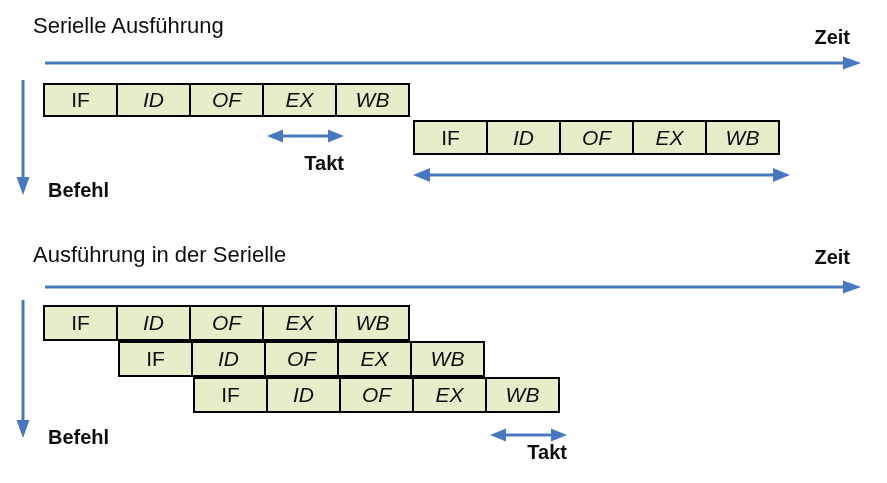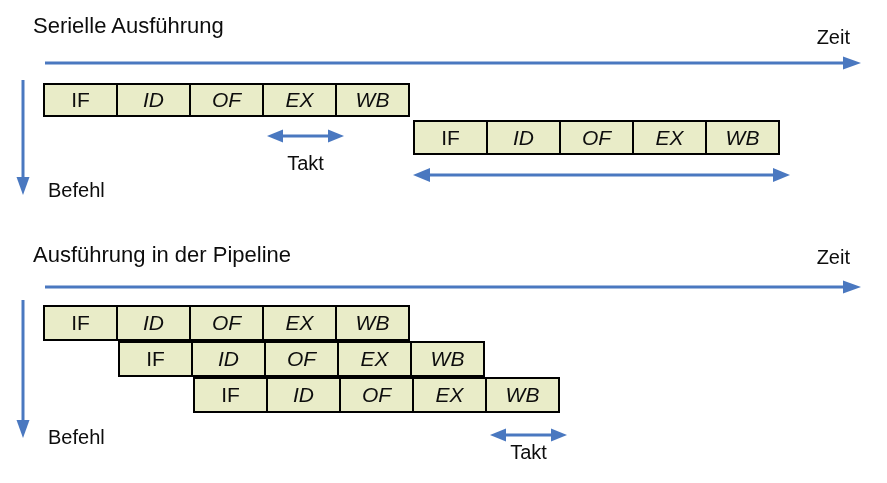--- a/index.html
+++ b/index.html
@@ -14,25 +14,25 @@
   }
   .abs { position: absolute; }
   .section-title {
     font-size: 22px;
     font-weight: 400;
     color: #0d0d0d;
     white-space: nowrap;
   }
   .small-label {
     font-size: 20px;
-    font-weight: 400;
+    font-weight: 700;
     color: #0d0d0d;
     white-space: nowrap;
   }
-  .centered-label { text-align: center; }
+  .centered-label { text-align: right; }
   .right-label { text-align: right; }
   .stage-row { display: flex; }
   .stage-cell {
     width: 75px;
     box-sizing: border-box;
     border: 2px solid #000000;
     background: #e9ecc8;
     display: flex;
     align-items: center;
     justify-content: center;
@@ -90,21 +90,21 @@
   </div>
 
   <svg class="abs arrow" style="left:413px; top:167px;" width="377" height="16" viewBox="0 0 377 16">
     <polygon points="0,8 17,1 17,15"></polygon>
     <line x1="15" y1="8" x2="362" y2="8"></line>
     <polygon points="377,8 360,1 360,15"></polygon>
   </svg>
 
   <div class="abs small-label" style="left:48px; top:179px;">Befehl</div>
 
-  <div class="abs section-title" style="left:33px; top:242px;">Ausführung in der Pipeline</div>
+  <div class="abs section-title" style="left:33px; top:242px;">Ausführung in der Serielle</div>
 
   <div class="abs small-label right-label" style="left:760px; top:246px; width:90px;">Zeit</div>
 
   <svg class="abs arrow" style="left:45px; top:279px;" width="816" height="16" viewBox="0 0 816 16">
     <line x1="0" y1="8" x2="799" y2="8"></line>
     <polygon points="798,1.5 816,8 798,14.5"></polygon>
   </svg>
 
   <svg class="abs arrow" style="left:15px; top:300px;" width="16" height="138" viewBox="0 0 16 138">
     <line x1="8" y1="0" x2="8" y2="121"></line>

